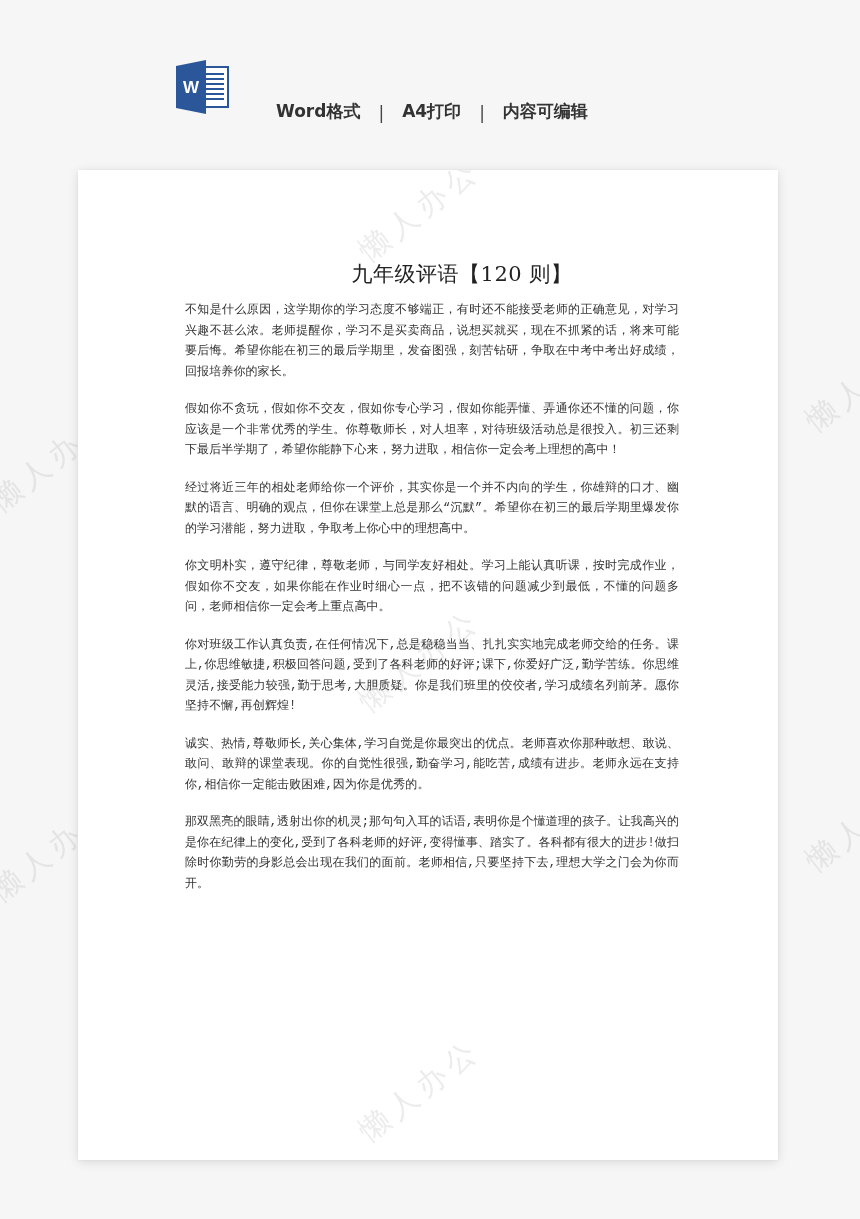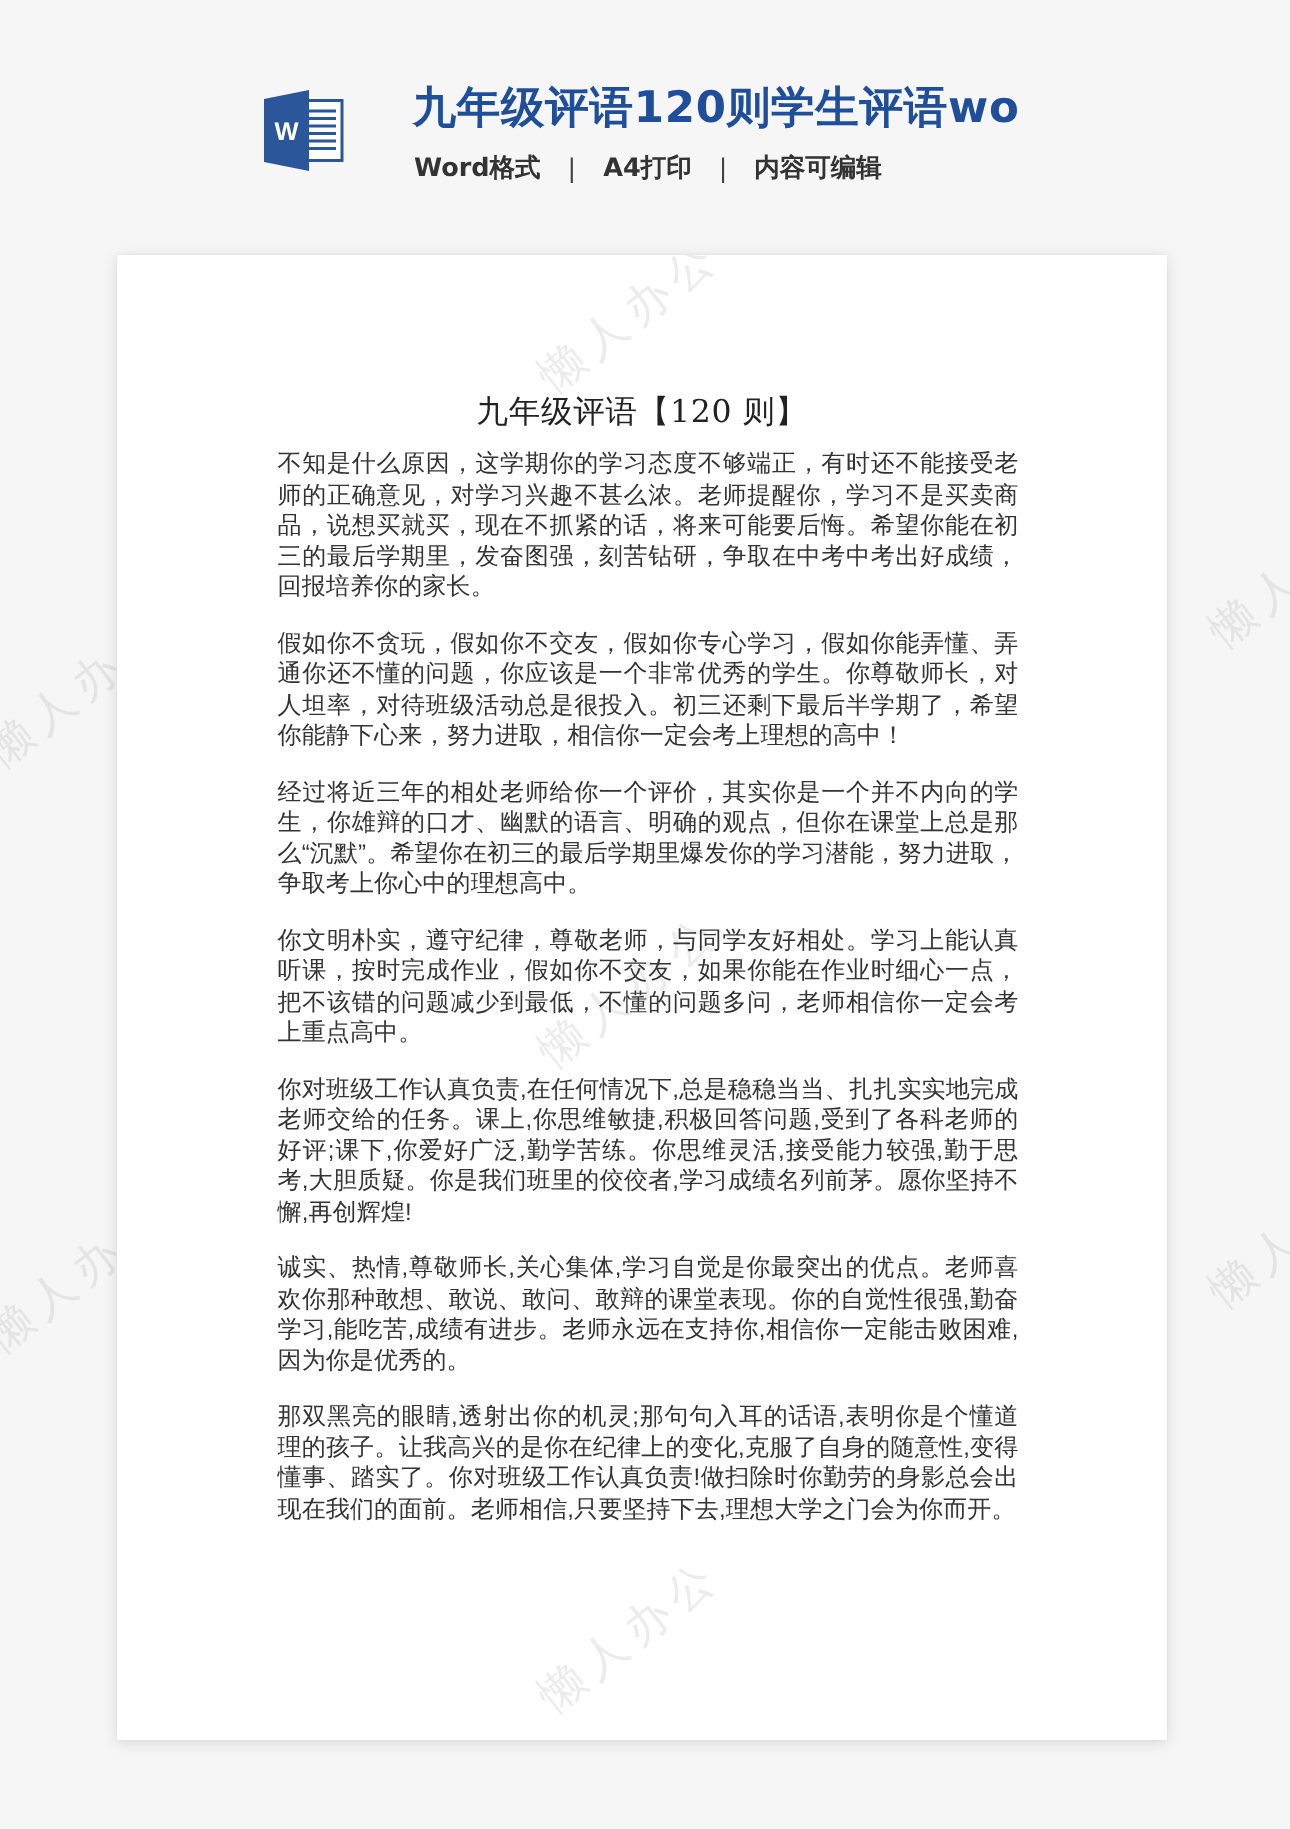--- a/index.html
+++ b/index.html
@@ -68,30 +68,31 @@
     .doc-title {
       position: absolute;
       left: 0;
       top: 90px;
       width: 700px;
       text-align: center;
       font-size: 21px;
       color: #222;
       font-family: "DejaVu Serif", serif;
       letter-spacing: 0.5px;
+      padding-left: 34px;
     }
     .doc-body {
       position: absolute;
       left: 107px;
       top: 130px;
       width: 494px;
     }
     .para {
-      font-family: Liberation Sans, sans-serif;
-      font-size: 16px;
+      font-family: Liberation Mono, monospace;
+      font-size: 12px;
       line-height: 20.5px;
       color: #333;
       margin: 0 0 17px 0;
       text-align: justify;
       letter-spacing: 0.1px;
     }
     .watermark {
       position: absolute;
       font-size: 30px;
       color: rgba(150,150,150,0.18);
@@ -112,21 +113,20 @@
       <line x1="30" y1="14" x2="50" y2="14" stroke="#2b579a" stroke-width="2"></line>
       <line x1="30" y1="19" x2="50" y2="19" stroke="#2b579a" stroke-width="2"></line>
       <line x1="30" y1="24" x2="50" y2="24" stroke="#2b579a" stroke-width="2"></line>
       <line x1="30" y1="29" x2="50" y2="29" stroke="#2b579a" stroke-width="2"></line>
       <line x1="30" y1="34" x2="50" y2="34" stroke="#2b579a" stroke-width="2"></line>
       <line x1="30" y1="39" x2="50" y2="39" stroke="#2b579a" stroke-width="2"></line>
       <polygon points="2,6 32,0 32,54 2,48" fill="#2b579a"></polygon>
       <text x="17" y="33" text-anchor="middle" fill="#ffffff" font-size="17" font-weight="bold" font-family="Liberation Sans, sans-serif">W</text>
     </svg>
   </div>
-  <div class="title">九年级评语120则学生评语wo</div>
   <div class="tagline">
     <span>Word格式</span>
     <span class="sep">|</span>
     <span>A4打印</span>
     <span class="sep">|</span>
     <span>内容可编辑</span>
   </div>
 </div>
 
 <div class="watermark" style="left:-20px; top:440px;">懒人办公</div>
@@ -140,15 +140,15 @@
   <div class="watermark" style="left:270px; top:900px;">懒人办公</div>
 
   <div class="doc-title">九年级评语【120 则】</div>
   <div class="doc-body">
     <p class="para">不知是什么原因，这学期你的学习态度不够端正，有时还不能接受老师的正确意见，对学习兴趣不甚么浓。老师提醒你，学习不是买卖商品，说想买就买，现在不抓紧的话，将来可能要后悔。希望你能在初三的最后学期里，发奋图强，刻苦钻研，争取在中考中考出好成绩，回报培养你的家长。</p>
     <p class="para">假如你不贪玩，假如你不交友，假如你专心学习，假如你能弄懂、弄通你还不懂的问题，你应该是一个非常优秀的学生。你尊敬师长，对人坦率，对待班级活动总是很投入。初三还剩下最后半学期了，希望你能静下心来，努力进取，相信你一定会考上理想的高中！</p>
     <p class="para">经过将近三年的相处老师给你一个评价，其实你是一个并不内向的学生，你雄辩的口才、幽默的语言、明确的观点，但你在课堂上总是那么“沉默”。希望你在初三的最后学期里爆发你的学习潜能，努力进取，争取考上你心中的理想高中。</p>
     <p class="para">你文明朴实，遵守纪律，尊敬老师，与同学友好相处。学习上能认真听课，按时完成作业，假如你不交友，如果你能在作业时细心一点，把不该错的问题减少到最低，不懂的问题多问，老师相信你一定会考上重点高中。</p>
     <p class="para">你对班级工作认真负责,在任何情况下,总是稳稳当当、扎扎实实地完成老师交给的任务。课上,你思维敏捷,积极回答问题,受到了各科老师的好评;课下,你爱好广泛,勤学苦练。你思维灵活,接受能力较强,勤于思考,大胆质疑。你是我们班里的佼佼者,学习成绩名列前茅。愿你坚持不懈,再创辉煌!</p>
     <p class="para">诚实、热情,尊敬师长,关心集体,学习自觉是你最突出的优点。老师喜欢你那种敢想、敢说、敢问、敢辩的课堂表现。你的自觉性很强,勤奋学习,能吃苦,成绩有进步。老师永远在支持你,相信你一定能击败困难,因为你是优秀的。</p>
-    <p class="para">那双黑亮的眼睛,透射出你的机灵;那句句入耳的话语,表明你是个懂道理的孩子。让我高兴的是你在纪律上的变化,克服了自身的随意性,变得懂事、踏实了。你对班级工作认真负责!做扫除时你勤劳的身影总会出现在我们的面前。老师相信,只要坚持下去,理想大学之门会为你而开。</p>
+    <p class="para">那双黑亮的眼睛,透射出你的机灵;那句句入耳的话语,表明你是个懂道理的孩子。让我高兴的是你在纪律上的变化,受到了各科老师的好评,变得懂事、踏实了。各科都有很大的进步!做扫除时你勤劳的身影总会出现在我们的面前。老师相信,只要坚持下去,理想大学之门会为你而开。</p>
   </div>
 </div>
 
 </body></html>

